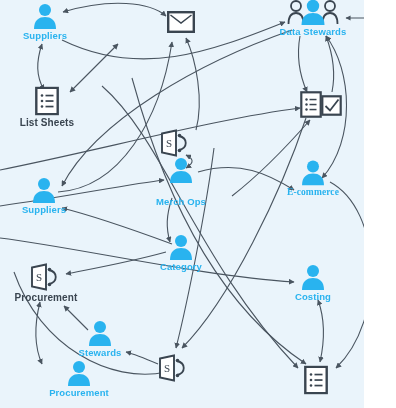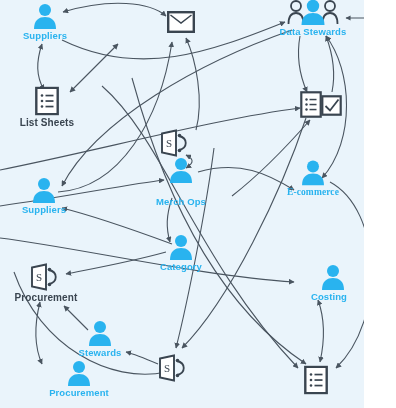--- a/index.html
+++ b/index.html
@@ -248,21 +248,21 @@
         <path d="M3 4.5 L17 1.5 L17 26.5 L3 23.5 Z" fill="#ffffff" stroke="#3a4550" stroke-width="1.9"></path>
         <text x="10" y="18" font-family="Liberation Serif, serif" font-size="11" fill="#3a4550" text-anchor="middle">S</text>
         <path d="M20 7 C29 9 29 19 20 21" fill="none" stroke="#3a4550" stroke-width="1.8"></path>
         <circle cx="20.5" cy="6.5" r="1.8" fill="#3a4550"></circle>
         <circle cx="20.5" cy="21.5" r="1.8" fill="#3a4550"></circle>
       </svg>
     </span>
     <span class="nlabel">Procurement</span>
   </div>
 
-  <div class="node person" style="left:299px; top:283px;align-items:flex-end;">
+  <div class="node person" style="left:313px; top:283px;">
     <span class="glyph">
       <svg width="28" height="26" viewBox="0 0 28 26">
         <circle cx="14" cy="7" r="6" fill="#29b3ef"></circle>
         <path d="M3 26 C3 17 8 14 14 14 C20 14 25 17 25 26 Z" fill="#29b3ef"></path>
       </svg>
     </span>
     <span class="nlabel">Costing</span>
   </div>
 
   <div class="node person" style="left:100px; top:339px;">

